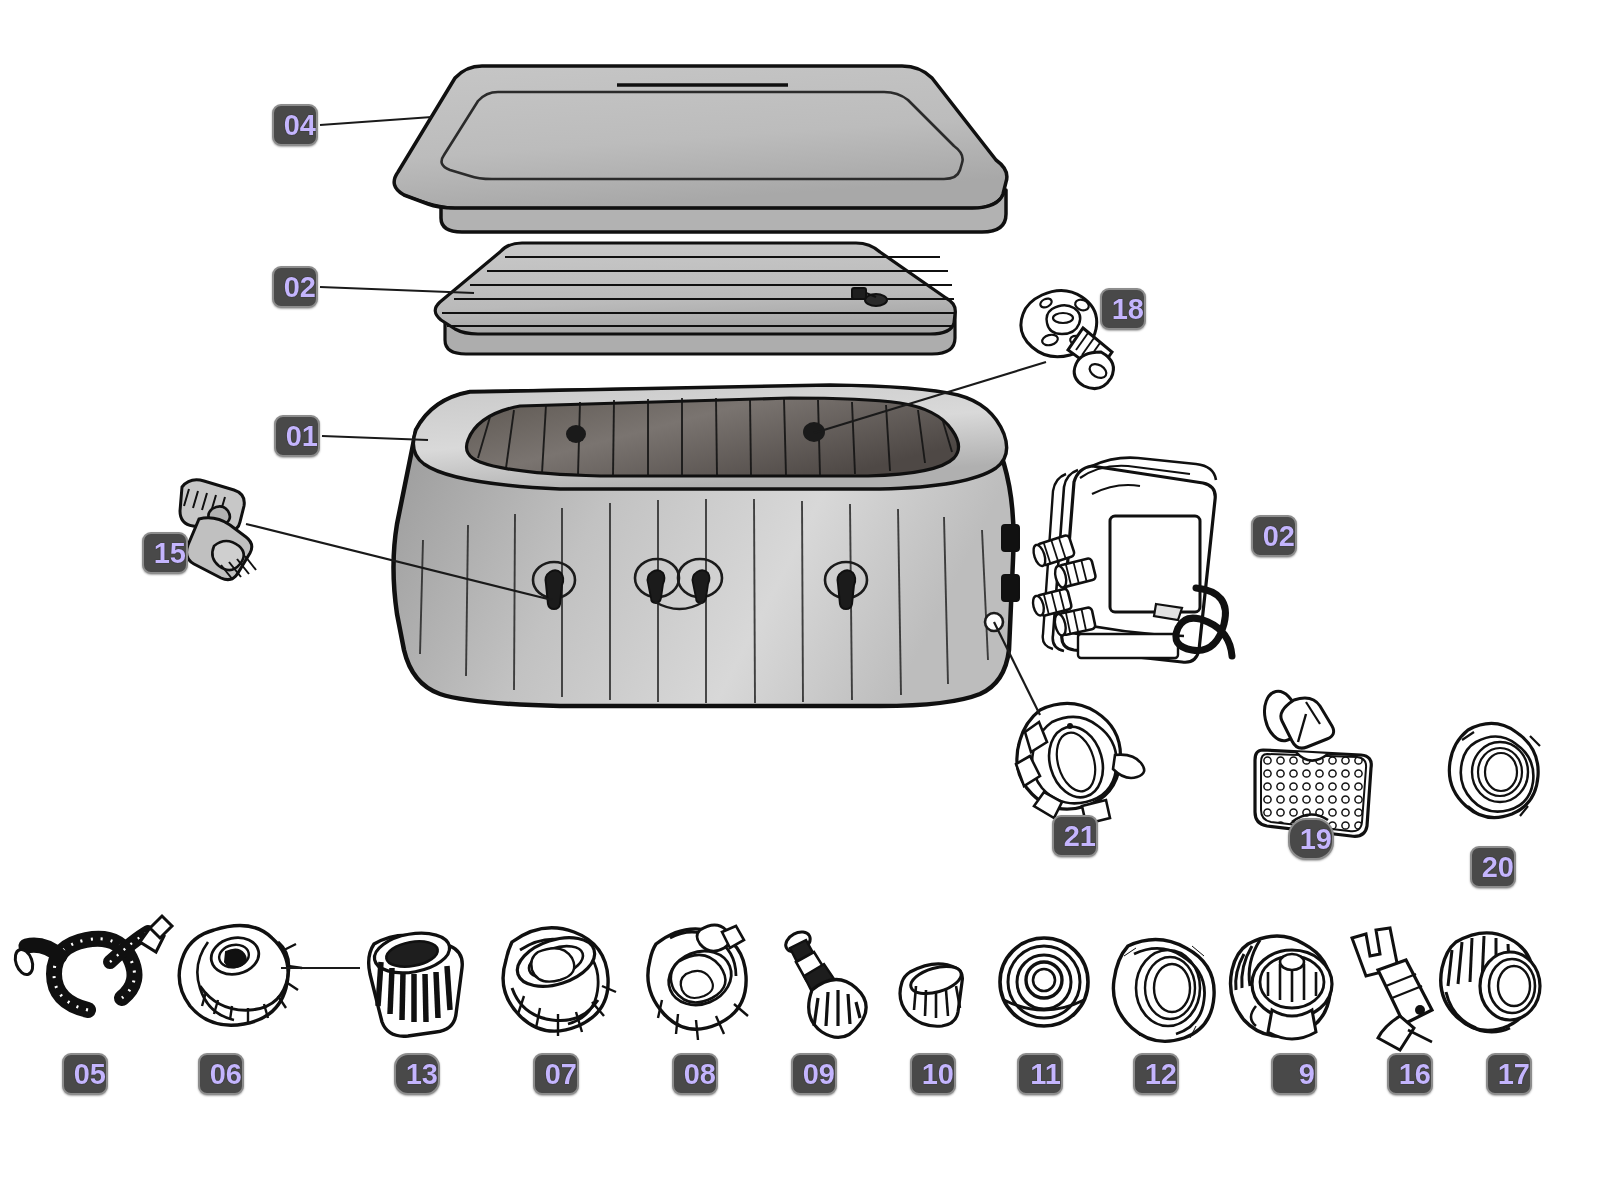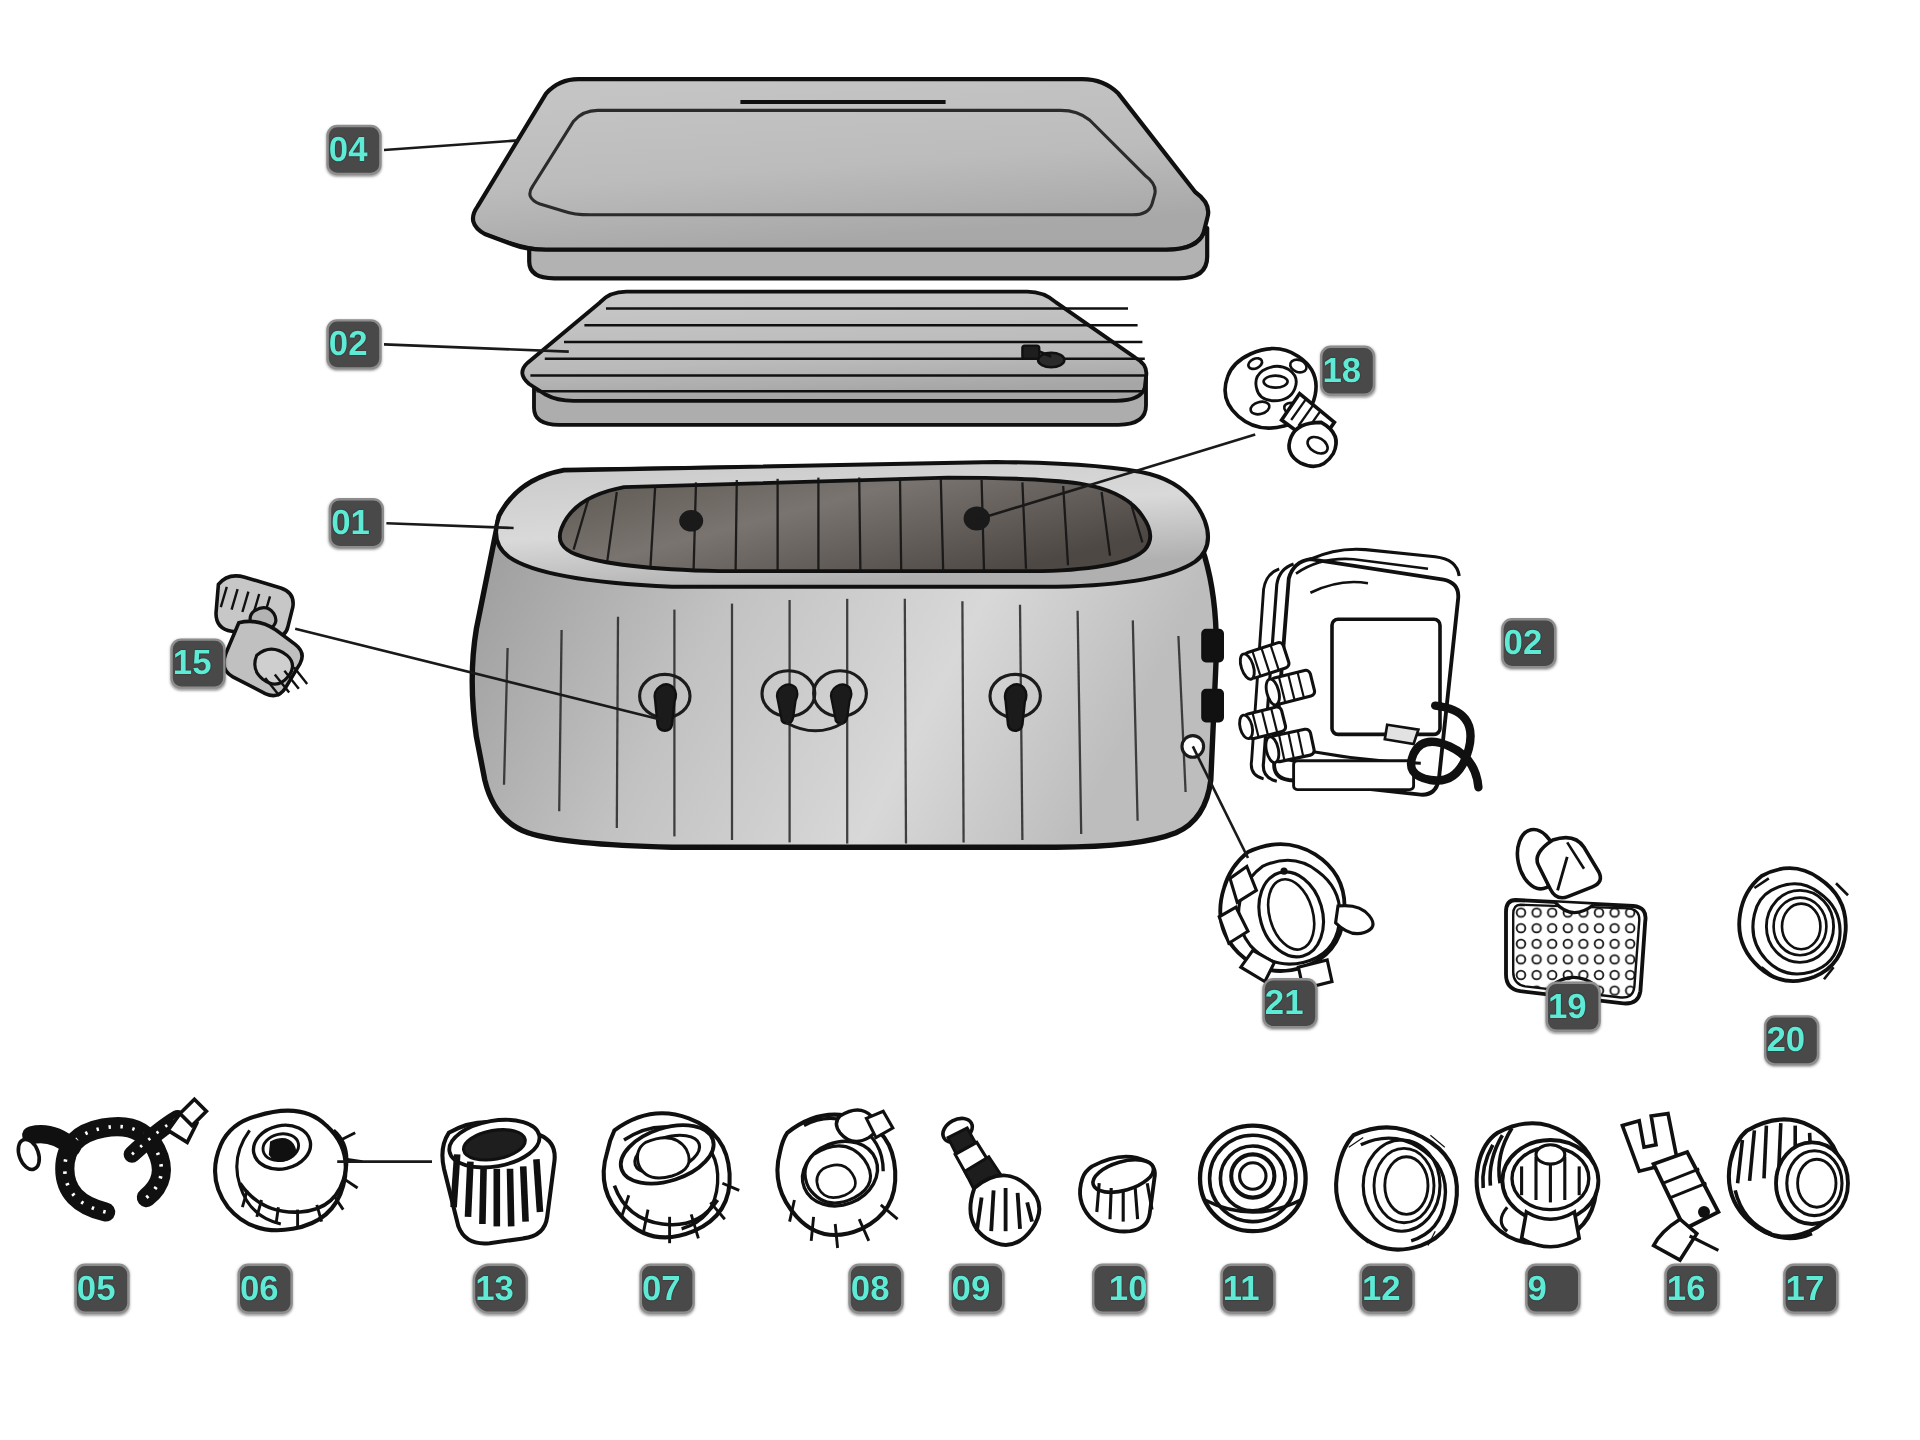--- a/index.html
+++ b/index.html
@@ -1,22 +1,22 @@
 <!DOCTYPE html>
 <html><head>
 <meta charset="utf-8">
 <style>
   html,body{margin:0;padding:0;background:#ffffff;}
   body{width:1600px;height:1200px;position:relative;overflow:hidden;
        font-family:"Liberation Sans","DejaVu Sans",sans-serif;}
   #stage{position:absolute;left:0;top:0;width:1600px;height:1200px;}
   svg.layer{position:absolute;left:0;top:0;width:1600px;height:1200px;}
-  .badge{position:absolute;display:flex;align-items:center;justify-content:flex-start;
+  .badge{position:absolute;display:flex;align-items:center;justify-content:flex-end;
          background:#494949;border:2px solid #8d8d8d;border-radius:9px;
-         color:#5eead4;font-weight:bold;font-size:29px;line-height:1;
+         color:#c4b5fd;font-weight:bold;font-size:29px;line-height:1;
          letter-spacing:0px;box-shadow:0 1px 2px rgba(0,0,0,.35);
          width:46px;height:42px;box-sizing:border-box;user-select:none;}
   .badge span{text-shadow:0 0 1px #000;}
 </style>
 </head>
 <body>
 
 <div id="stage">
 
 <svg class="layer" viewBox="0 0 1600 1200">
@@ -494,39 +494,39 @@
       </div>
       <div class="badge" style="left: 142px; top: 532px;">
         <span>15</span>
       </div>
       <div class="badge" style="left: 1251px; top: 515px;">
         <span>02</span>
       </div>
       <div class="badge" style="left: 1052px; top: 815px;">
         <span>21</span>
       </div>
-      <div class="badge" style="left: 1288px; top: 818px;">
+      <div class="badge" style="left: 1288px; top: 818px; border-radius: 18px;">
         <span>19</span>
       </div>
       <div class="badge" style="left: 1470px; top: 818px; margin-top: 28px;">
         <span>20</span>
       </div>
       <div class="badge" style="left: 62px; top: 1053px;">
         <span>05</span>
       </div>
       <div class="badge" style="left: 198px; top: 1053px;">
         <span>06</span>
       </div>
       <div class="badge" style="left: 394px; top: 1053px; border-radius: 14px;">
         <span>13</span>
       </div>
       <div class="badge" style="left: 533px; top: 1053px;">
         <span>07</span>
       </div>
-      <div class="badge" style="left: 672px; top: 1053px; margin-left: 35px;">
+      <div class="badge" style="left: 672px; top: 1053px;">
         <span>08</span>
       </div>
       <div class="badge" style="left: 791px; top: 1053px;">
         <span>09</span>
       </div>
       <div class="badge" style="left: 910px; top: 1053px; padding-left: 12px;">
         <span>10</span>
       </div>
       <div class="badge" style="left: 1017px; top: 1053px;">
         <span>11</span>

